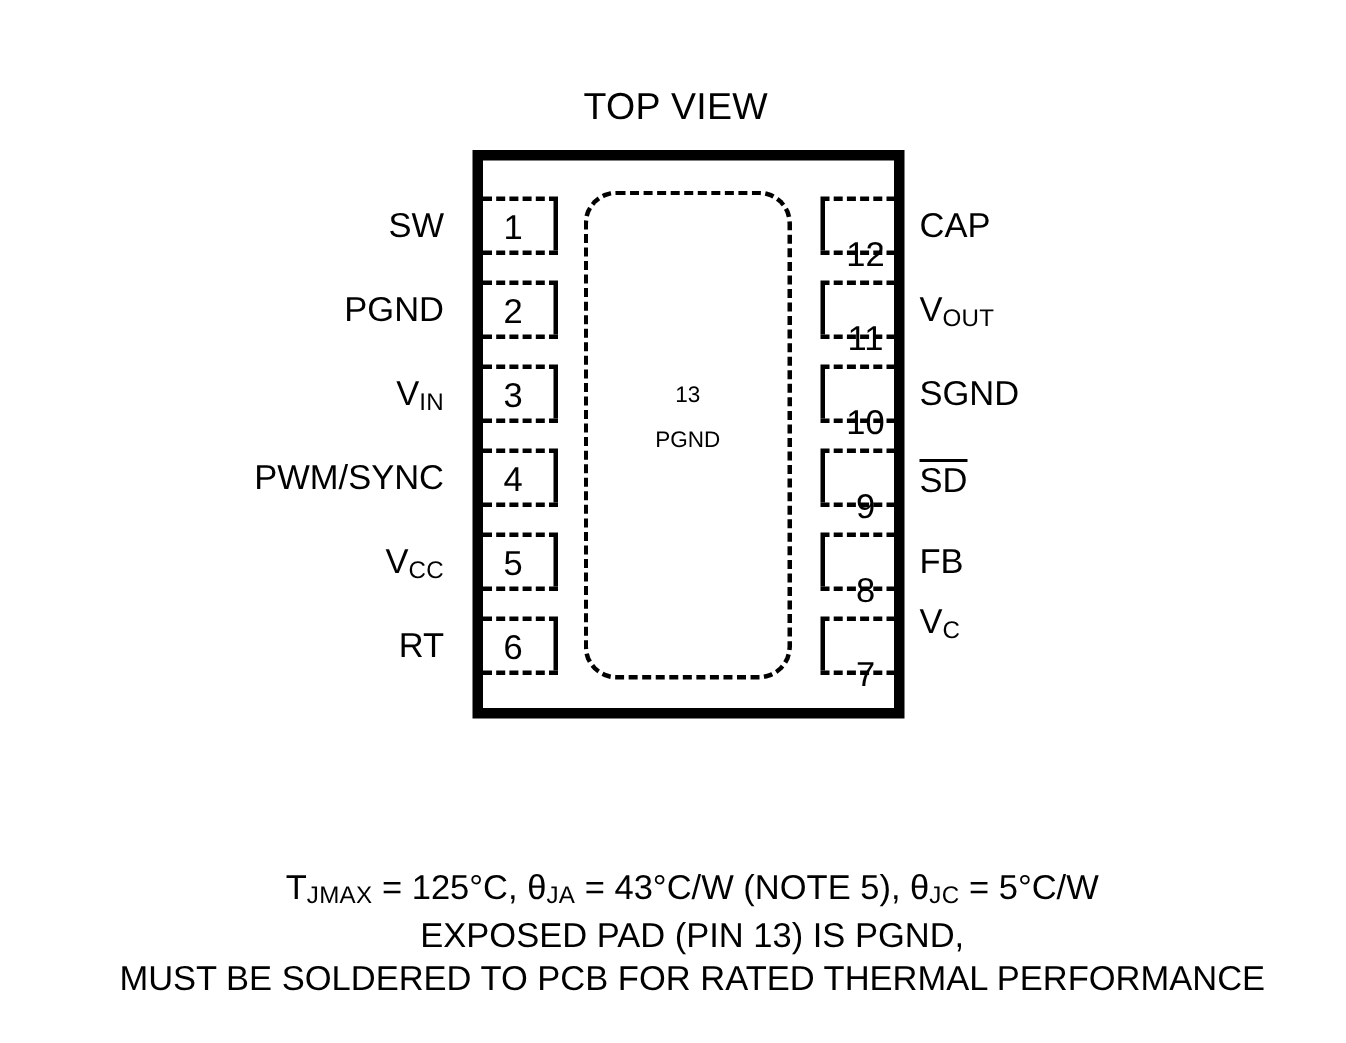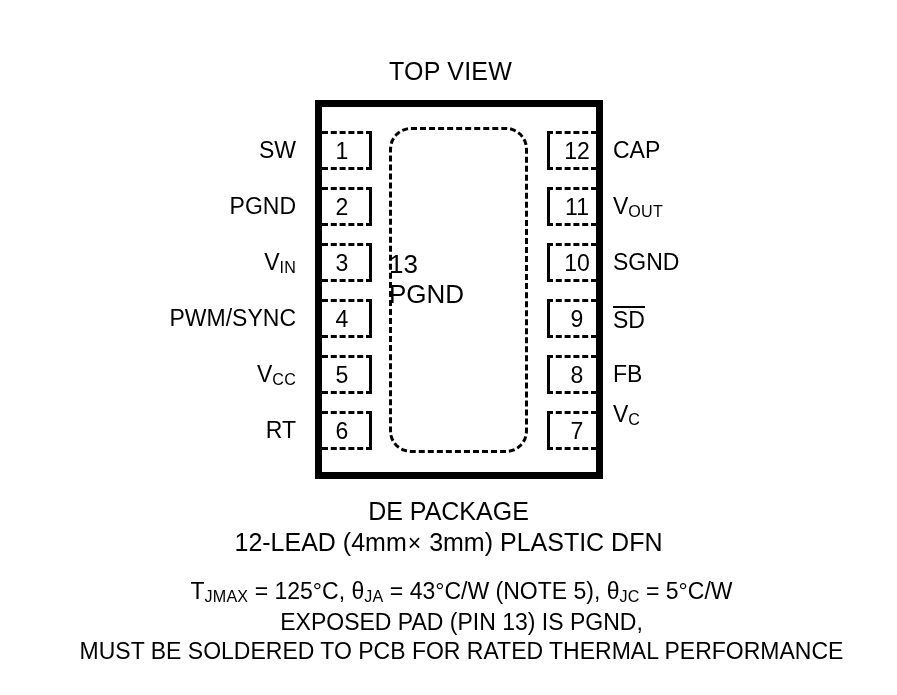--- a/index.html
+++ b/index.html
@@ -63,21 +63,22 @@
     box-sizing: border-box;
     border: 3px dashed #000000;
     border-radius: 22px;
     background: transparent;
   }
   #exposed-pad-labels {
     position: absolute;
     left: 389px;
     top: 249px;
     width: 139px;
-    font-size: 26px;
+    text-align: center;
+    font-size: 15px;
     line-height: 30px;
   }
 
   
   .pin-box {
     position: absolute;
     width: 50px;
     height: 39px;
     box-sizing: border-box;
     background: transparent;
@@ -105,21 +106,21 @@
   .pin-num {
     position: absolute;
     left: 0; right: 0;
     top: 50%;
     transform: translateY(-50%);
     text-align: center;
     font-size: 23px;
     line-height: 24px;
   }
   .pin-box.left .pin-num { padding-right: 10px; }
-  .pin-box.right .pin-num { padding-left: 10px; }
+  .pin-box.right .pin-num { padding-left: 10px; margin-top: 18px; }
 
   
   .pin-label {
     position: absolute;
     font-size: 23px;
     line-height: 24px;
     white-space: nowrap;
   }
   .pin-label.left {
     text-align: right;
@@ -270,26 +271,20 @@
       <div class="pin-label right" style="top: 362px;">FB</div>
       <div class="pin-box right" style="left: 547px; top: 411px;">
         <div class="edge-top"></div>
         <div class="edge-bottom"></div>
         <div class="edge-side"></div>
         <div class="pin-num">7</div>
       </div>
       <div class="pin-label right" style="top: 402px;">V<span class="sub">C</span></div>
     </div>
 
-  <div id="caption">
-    <div class="cap-line">DE PACKAGE</div>
-    <div class="cap-line">
-      <span>12-LEAD (4mm</span><span class="times">×</span> <span>3mm) PLASTIC DFN</span>
-    </div>
-  </div>
 
   <div id="thermal-block">
     <div class="cap-line small">
       <span>T</span><span class="sub">JMAX</span><span> = 125°C, </span><span>θ</span><span class="sub">JA</span><span> = 43°C/W (NOTE 5), </span><span>θ</span><span class="sub">JC</span><span> = 5°C/W</span>
     </div>
     <div class="cap-line small">EXPOSED PAD (PIN 13) IS PGND,</div>
     <div class="cap-line small">MUST BE SOLDERED TO PCB FOR RATED THERMAL PERFORMANCE</div>
   </div>
 
 </div>

